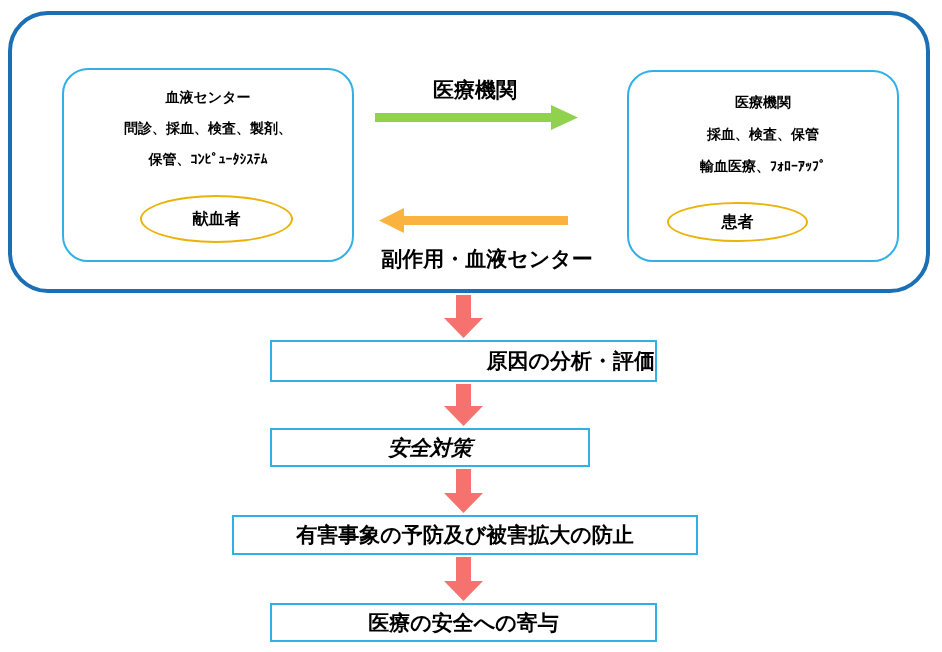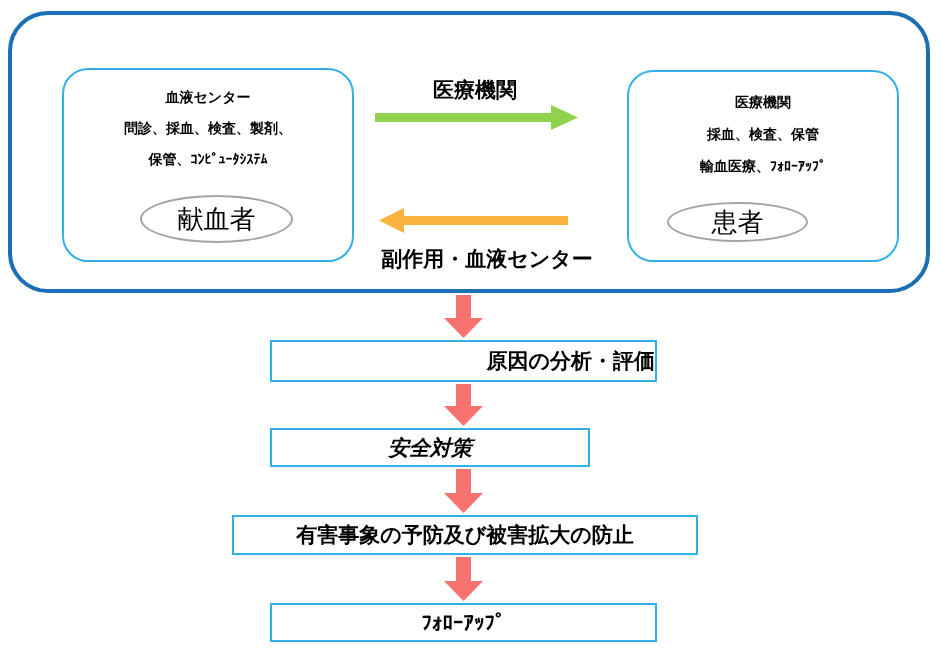--- a/index.html
+++ b/index.html
@@ -6,21 +6,21 @@
   body{font-family:"Liberation Sans","DejaVu Sans",sans-serif;}
   #canvas{position:relative;width:942px;height:652px;background:#ffffff;overflow:hidden;color:#000;}
   .abs{position:absolute;box-sizing:border-box;}
   
   .outer-box{left:8px;top:11px;width:922px;height:282px;border:4px solid #1b6fb5;border-radius:40px;background:#fff;}
   
   .inner-box{border:2px solid #31b0e8;border-radius:26px;background:#fff;text-align:center;font-weight:bold;font-size:14px;line-height:31px;}
   .box-blood{left:62px;top:68px;width:292px;height:194px;padding-top:12px;}
   .box-medical{left:627px;top:70px;width:272px;height:192px;padding-top:14px;line-height:32px;}
   
-  .ellipse{border:2px solid #a3a3a3;border-radius:50%;background:#fff;display:flex;align-items:center;justify-content:center;font-weight:normal;font-size:26px;}
+  .ellipse{border:2px solid #eab308;border-radius:50%;background:#fff;display:flex;align-items:center;justify-content:center;font-weight:bold;font-size:16px;}
   .ellipse-donor{left:140px;top:195px;width:153px;height:48px;}
   .ellipse-patient{left:667px;top:202px;width:141px;height:40px;}
   
   .arrow-label{font-weight:bold;font-size:21px;text-align:center;white-space:nowrap;}
   .label-info{left:375px;top:76px;width:200px;}
   .label-report{left:337px;top:245px;width:300px;}
   
   .flow-box{border:2px solid #31b0e8;background:#fff;display:flex;align-items:center;justify-content:center;font-weight:bold;font-size:21px;white-space:nowrap;}
   .flow-1{left:270px;top:340px;width:387px;height:42px;justify-content:flex-end;}
   .flow-2{left:270px;top:428px;width:320px;height:39px;font-style:italic;}
@@ -89,16 +89,16 @@
   <div class="abs flow-box flow-1">
     <span>原因の分析・評価</span>
   </div>
   <div class="abs flow-box flow-2">
     <span>安全対策</span>
   </div>
   <div class="abs flow-box flow-3">
     <span>有害事象の予防及び被害拡大の防止</span>
   </div>
   <div class="abs flow-box flow-4">
-    <span>ﾌｫﾛｰｱｯﾌﾟ</span>
+    <span>医療の安全への寄与</span>
   </div>
 
 </div>
 
 </body></html>

